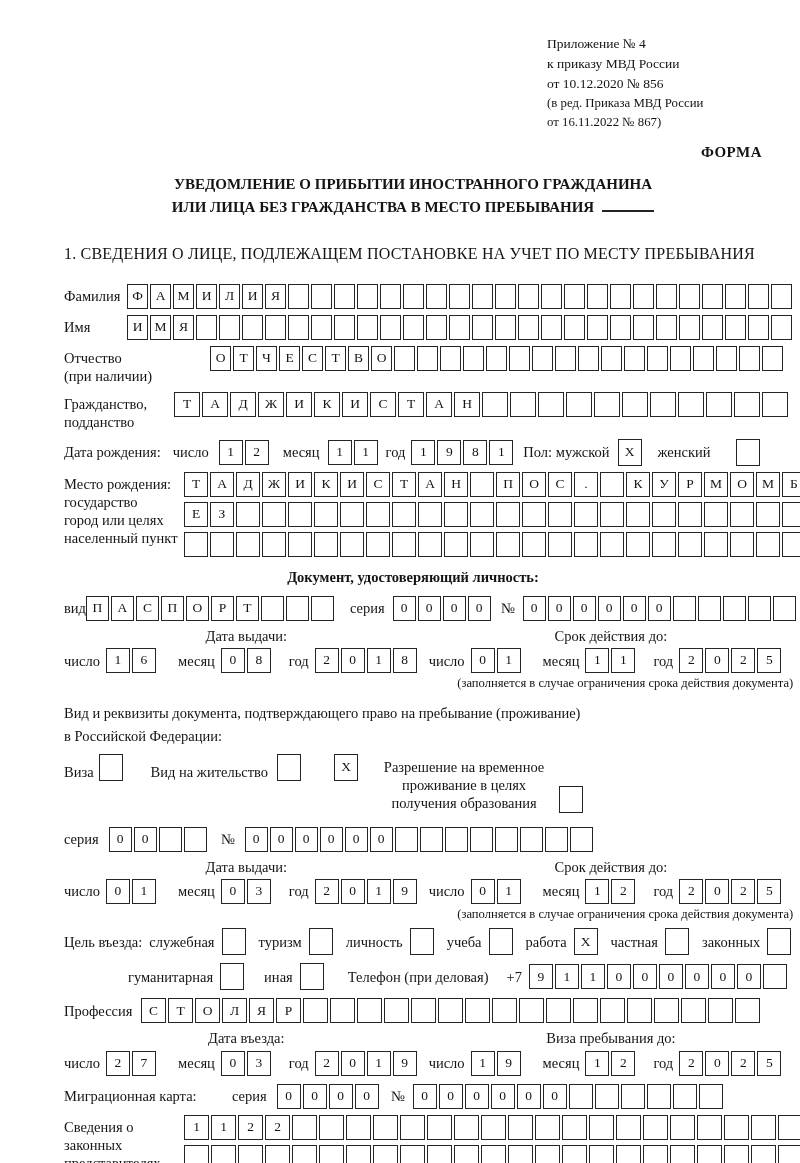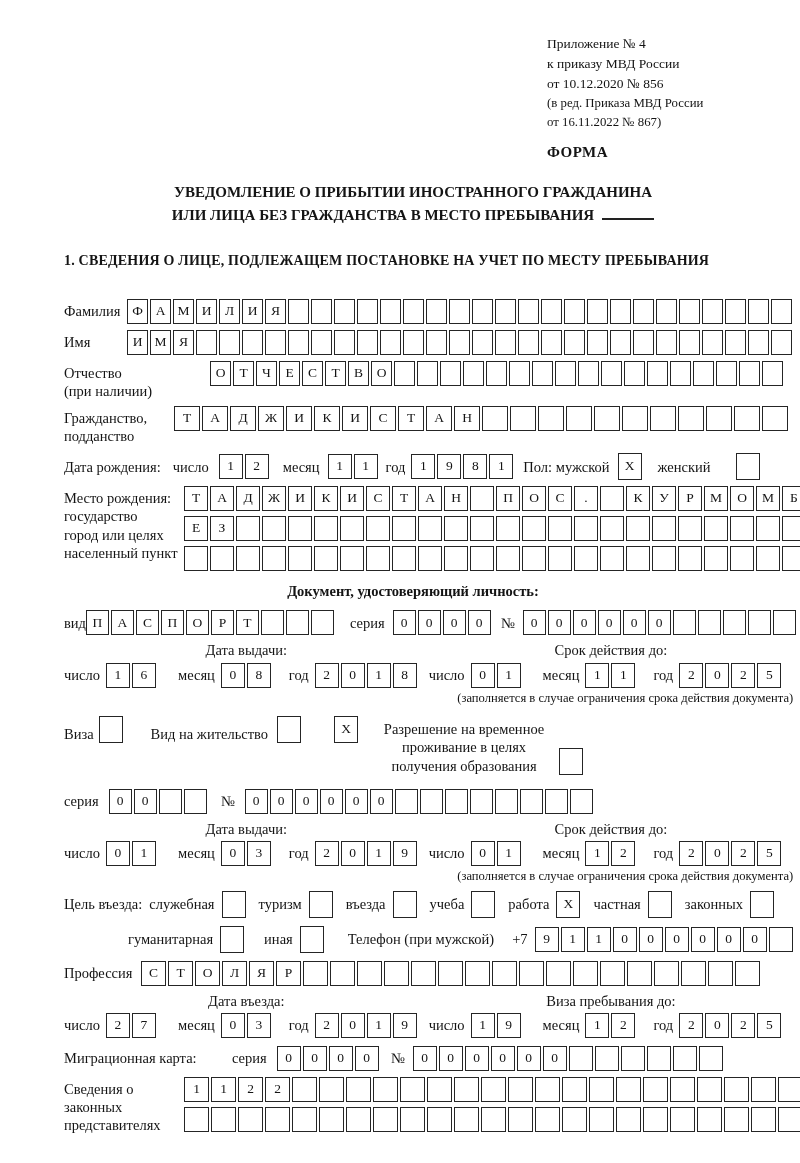--- a/index.html
+++ b/index.html
@@ -4,26 +4,26 @@
 <style>
   *{box-sizing:border-box;margin:0;padding:0}
   html,body{width:800px;background:#fff}
   body{height:1163px;overflow:hidden;color:#141414;font-family:"Liberation Serif","DejaVu Serif",serif;font-size:14.5px;line-height:1.25}
   .page{width:800px;height:1163px;padding:36px 38px 10px 64px;position:relative}
 
   
   .hdr{margin-left:auto;width:215px;font-size:13.5px}
   .hdr .l{margin-bottom:3px}
   .hdr .sub{font-size:12.8px}
-  .forma{width:215px;margin-left:auto;text-align:left;font-weight:bold;font-size:15px;margin-top:12px;letter-spacing:.5px}
+  .forma{width:215px;margin-left:auto;text-align:right;font-weight:bold;font-size:15px;margin-top:12px;letter-spacing:.5px}
 
   
-  .title{text-align:center;font-weight:bold;font-size:15px;margin-top:20px;line-height:1.5}
+  .title{text-align:center;font-weight:bold;font-size:15px;margin-top:12px;line-height:1.5}
   .blank-line{display:inline-block;width:52px;border-bottom:2px solid #222;height:12px;margin-left:8px}
-  .sec-head{font-weight:bold;font-size:14px;margin-top:26px;margin-bottom:29px;letter-spacing:.2px}
+  .sec-head{font-weight:normal;font-size:16px;margin-top:26px;margin-bottom:20px;letter-spacing:.2px}
 
   
   .cells{display:inline-flex;flex:none}
   .cell{flex:none;width:var(--cw,21px);height:25px;border:1.5px solid #252525;margin-right:2px;display:inline-flex;align-items:center;justify-content:center;font-size:13.5px;background:#fff}
   .chk .cell{width:24px;height:27px}
   .frow{display:flex;align-items:flex-start;margin-bottom:6px}
   .frow .lbl{flex:none;padding-top:3px}
   .stack .cells{margin-bottom:5px}
   .w63{width:63px}.w143{width:146px}.w110{width:110px}.w120{width:120px}
 
@@ -405,20 +405,24 @@
             <span class="cell">2</span>
             <span class="cell">0</span>
             <span class="cell">2</span>
             <span class="cell">5</span>
           </span>
       </div>
       <div class="dp-note">(заполняется в случае ограничения срока действия документа)</div>
     </div>
   </div>
 
+  <div class="intro">
+    <div>Вид и реквизиты документа, подтверждающего право на пребывание (проживание)</div>
+    <div>в Российской Федерации:</div>
+  </div>
 
   <div class="opts">
     <span class="opt" style="margin-right:26px">
       <span class="olbl">Виза</span>
       <span class="cells chk" style="margin-left:5px">
           <span class="cell"></span>
         </span>
     </span>
     <span class="opt" style="margin-right:22px">
       <span class="olbl">Вид на жительство</span>
@@ -517,21 +521,21 @@
   <div class="purp">
     <span class="plbl">Цель въезда:</span>
     <span class="plbl">служебная</span>
     <span class="cells chk">
         <span class="cell"></span>
       </span>
     <span class="plbl">туризм</span>
     <span class="cells chk">
         <span class="cell"></span>
       </span>
-    <span class="plbl">въезда</span>
+    <span class="plbl">личность</span>
     <span class="cells chk">
         <span class="cell"></span>
       </span>
     <span class="plbl">учеба</span>
     <span class="cells chk">
         <span class="cell"></span>
       </span>
     <span class="plbl">работа</span>
     <span class="cells chk">
         <span class="cell">X</span>
@@ -548,21 +552,21 @@
 
   <div class="purp" style="padding-left:64px">
     <span class="plbl">гуманитарная</span>
     <span class="cells chk" style="margin-right:18px">
         <span class="cell"></span>
       </span>
     <span class="plbl">иная</span>
     <span class="cells chk" style="margin-right:22px">
         <span class="cell"></span>
       </span>
-    <span class="plbl" style="margin-right:18px">Телефон (при мужской)</span>
+    <span class="plbl" style="margin-right:18px">Телефон (при деловая)</span>
     <span class="plbl">+7</span>
     <span class="cells" style="--cw:24px">
         <span class="cell">9</span>
         <span class="cell">1</span>
         <span class="cell">1</span>
         <span class="cell">0</span>
         <span class="cell">0</span>
         <span class="cell">0</span>
         <span class="cell">0</span>
         <span class="cell">0</span>

